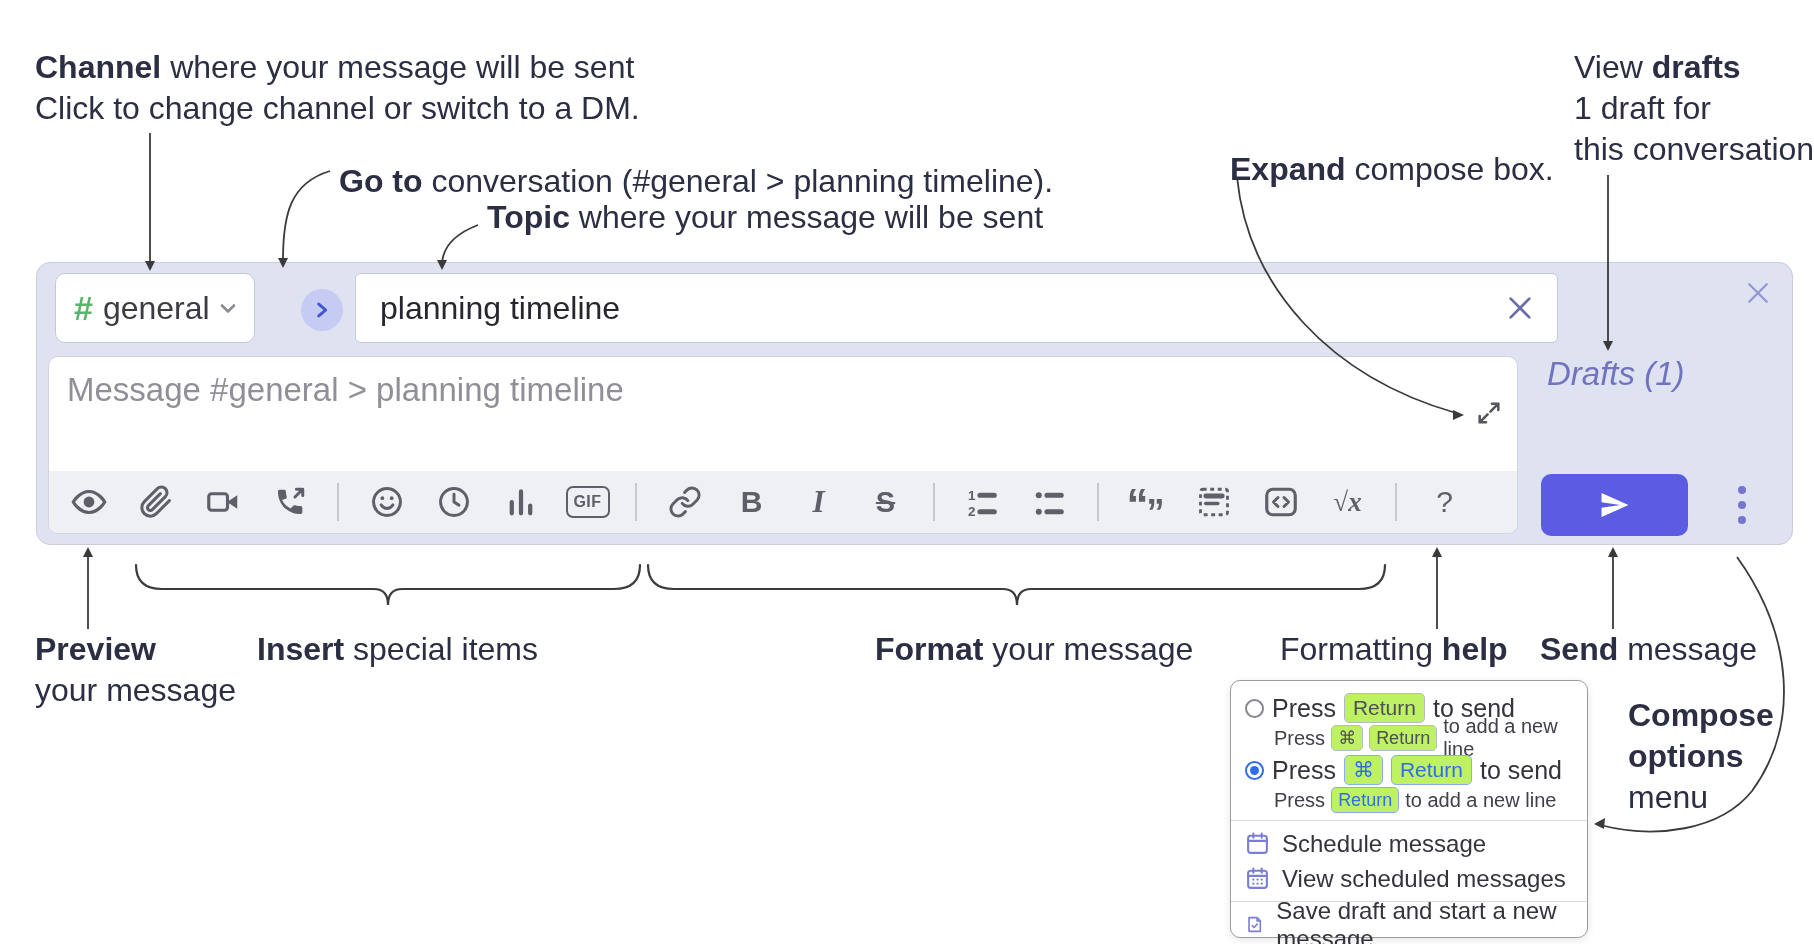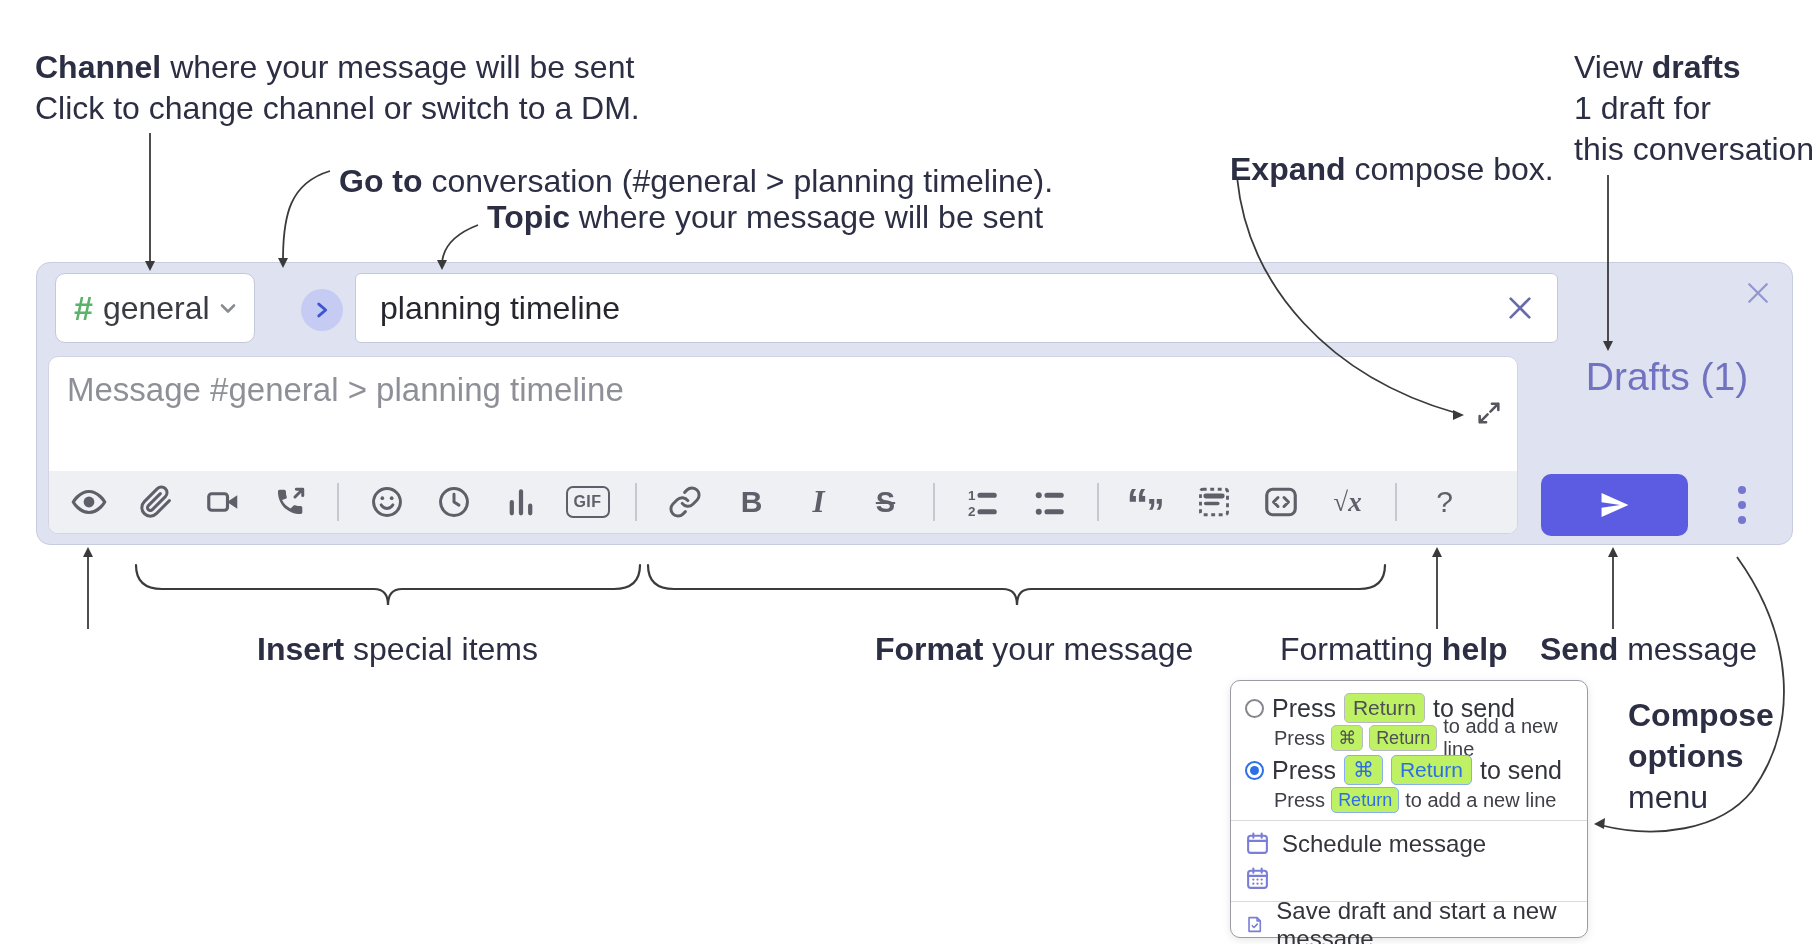--- a/index.html
+++ b/index.html
@@ -24,22 +24,22 @@
   .pill .chan { color:#3b3b43; font-size:32px; flex:1; }
   .gobtn { position:absolute; left:264px; top:26px; width:42px; height:42px; border-radius:50%;
            background:#c6cbf4; display:flex; align-items:center; justify-content:center; cursor:pointer; }
   .topic { position:absolute; left:318px; top:10px; width:1203px; height:70px; background:#fff;
            border:1px solid #c5c8d9; border-radius:6px; display:flex; padding:16px 60px 0 24px; }
   .topic .val { color:#26262e; font-size:32px; flex:1; }
   .clearx { position:absolute; right:1288px; top:24px; width:42px; height:42px; display:flex;
             align-items:center; justify-content:center; cursor:pointer; }
   .closex { position:absolute; right:14px; top:10px; width:40px; height:40px; display:flex;
             align-items:center; justify-content:center; cursor:pointer; }
-  .draftslink { position:absolute; left:1510px; top:92px; width:240px; text-align:center;
-                color:#7173c1; font-size:39px; cursor:pointer; }
+  .draftslink { position:absolute; left:1510px; top:92px; width:240px; text-align:left;
+                color:#7173c1; font-size:33px; cursor:pointer;font-style:italic; }
   .msgbox { position:absolute; left:11px; top:93px; width:1470px; height:178px; background:#fff;
             border:1px solid #d2d4e2; border-radius:10px; display:flex; flex-direction:column; overflow:hidden; }
   .msgarea { position:relative; flex:1; }
   .placeholder { position:absolute; left:18px; top:14px; font-size:33px; color:#8f9097; }
   .expandbtn { position:absolute; right:8px; top:36px; width:40px; height:40px; display:flex;
                align-items:center; justify-content:center; cursor:pointer; }
   .toolbar { height:62px; background:#eff0f4; display:flex; align-items:center; padding-left:6px; }
   .tbtn { width:67px; height:62px; display:flex; align-items:center; justify-content:center;
           color:#5d5f69; cursor:pointer; flex:0 0 auto; }
   .tdiv { width:30px; height:62px; display:flex; align-items:center; justify-content:center; flex:0 0 auto; }
@@ -102,20 +102,24 @@
   <div class="note" style="left:1230px; top:124px;">
     <b>Expand</b><span> compose box.</span>
   </div>
 
   <div class="note" style="left:1574px; top:22px;">
     <div><span>View </span><b>drafts</b></div>
     <div class="it">1 draft for</div>
     <div class="it">this conversation</div>
   </div>
 
+  <div class="note" style="left:35px; top:604px;">
+    <div><b>Preview</b></div>
+    <div>your message</div>
+  </div>
 
   <div class="note" style="left:257px; top:604px;">
     <b>Insert</b><span> special items</span>
   </div>
 
   <div class="note" style="left:875px; top:604px;">
     <b>Format</b><span> your message</span>
   </div>
 
   <div class="note" style="left:1280px; top:604px;">
@@ -384,20 +388,21 @@
         <path d="M8 2.5v4M16 2.5v4M3 9.5h18" stroke="#7b7ed6" stroke-width="2" stroke-linecap="round"></path>
         <g fill="#7b7ed6">
             <circle cx="8" cy="13" r="1.1"></circle>
             <circle cx="12" cy="13" r="1.1"></circle>
             <circle cx="16" cy="13" r="1.1"></circle>
             <circle cx="8" cy="17" r="1.1"></circle>
             <circle cx="12" cy="17" r="1.1"></circle>
             <circle cx="16" cy="17" r="1.1"></circle>
           </g>
       </svg>
+      <span class="mlabel">View scheduled messages</span>
     </div>
 
     <div class="pdiv"></div>
 
     <div class="mitem">
       <svg width="25" height="25" viewBox="0 0 24 24">
         <path d="M5 3.5h10l4 4v13H5z" stroke="#7b7ed6" stroke-width="2" fill="none" stroke-linejoin="round"></path>
         <path d="M15 3.5v4h4" stroke="#7b7ed6" stroke-width="2" fill="none" stroke-linejoin="round"></path>
         <path d="M9 13.5l2.2 2.2 4-4.2" stroke="#7b7ed6" stroke-width="2" fill="none" stroke-linecap="round" stroke-linejoin="round"></path>
       </svg>

